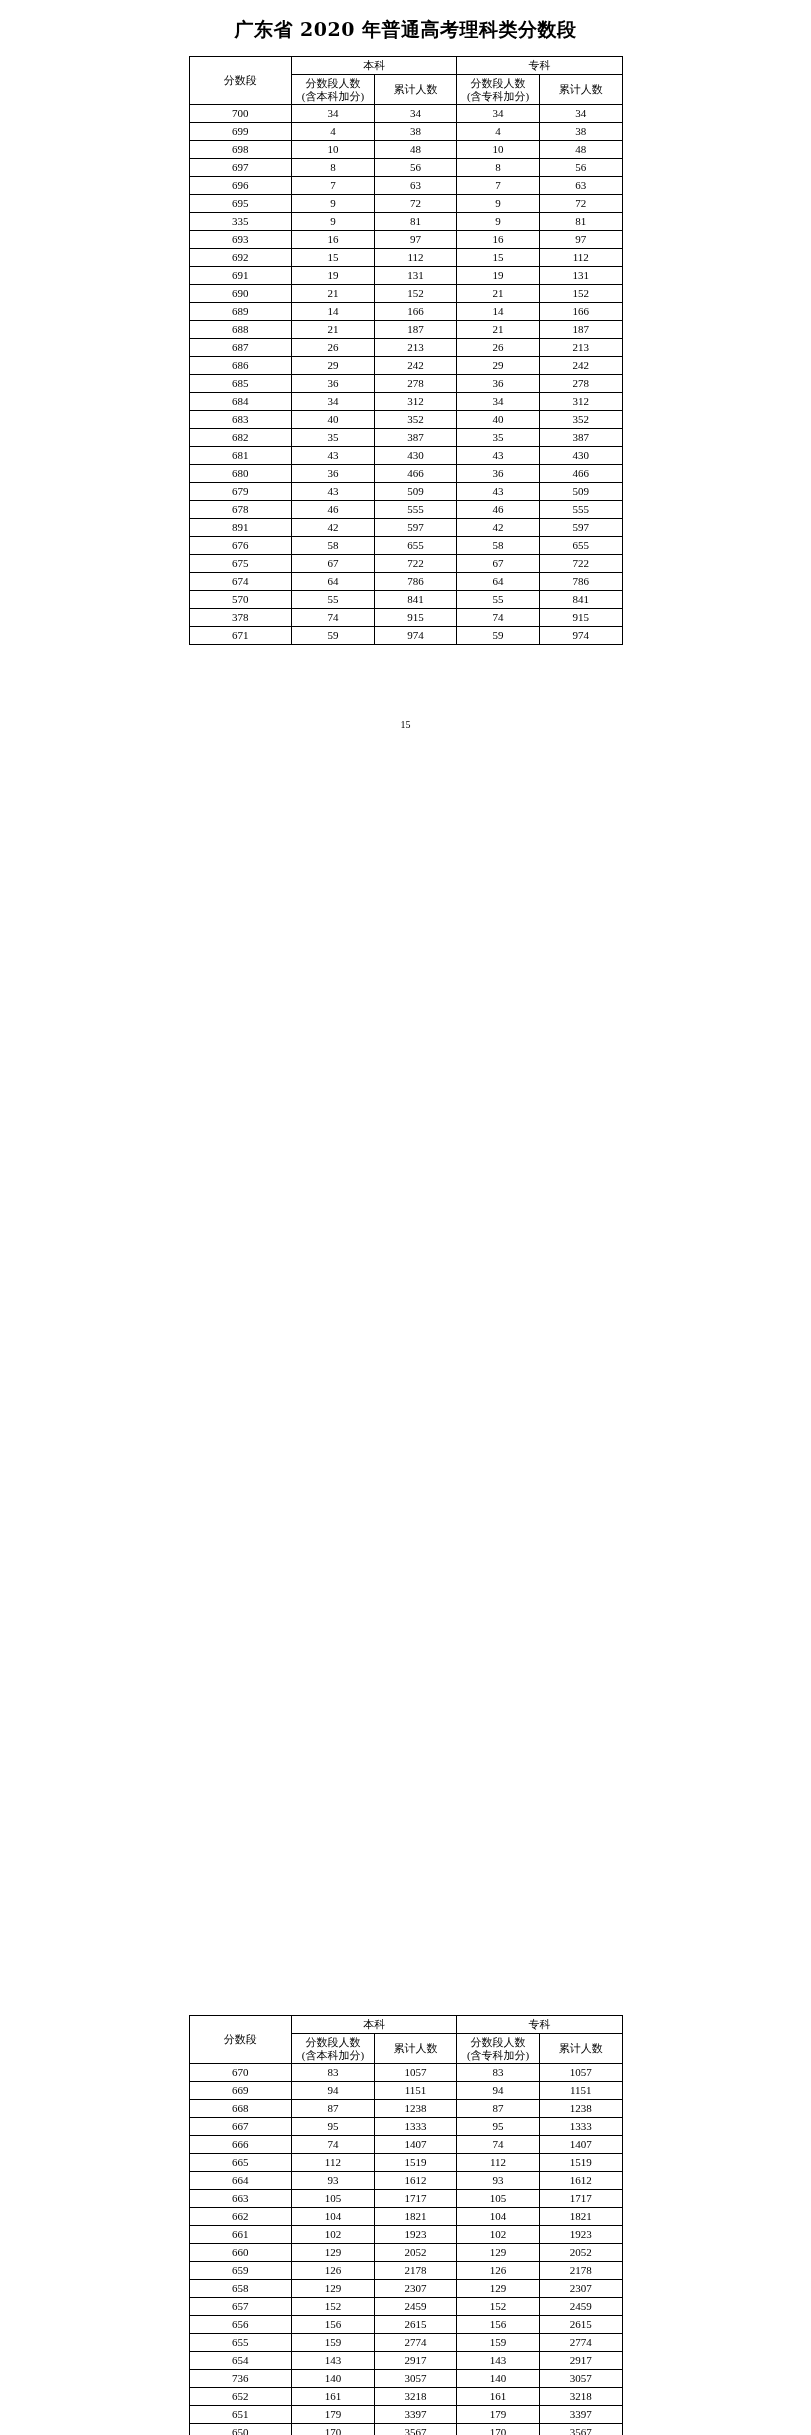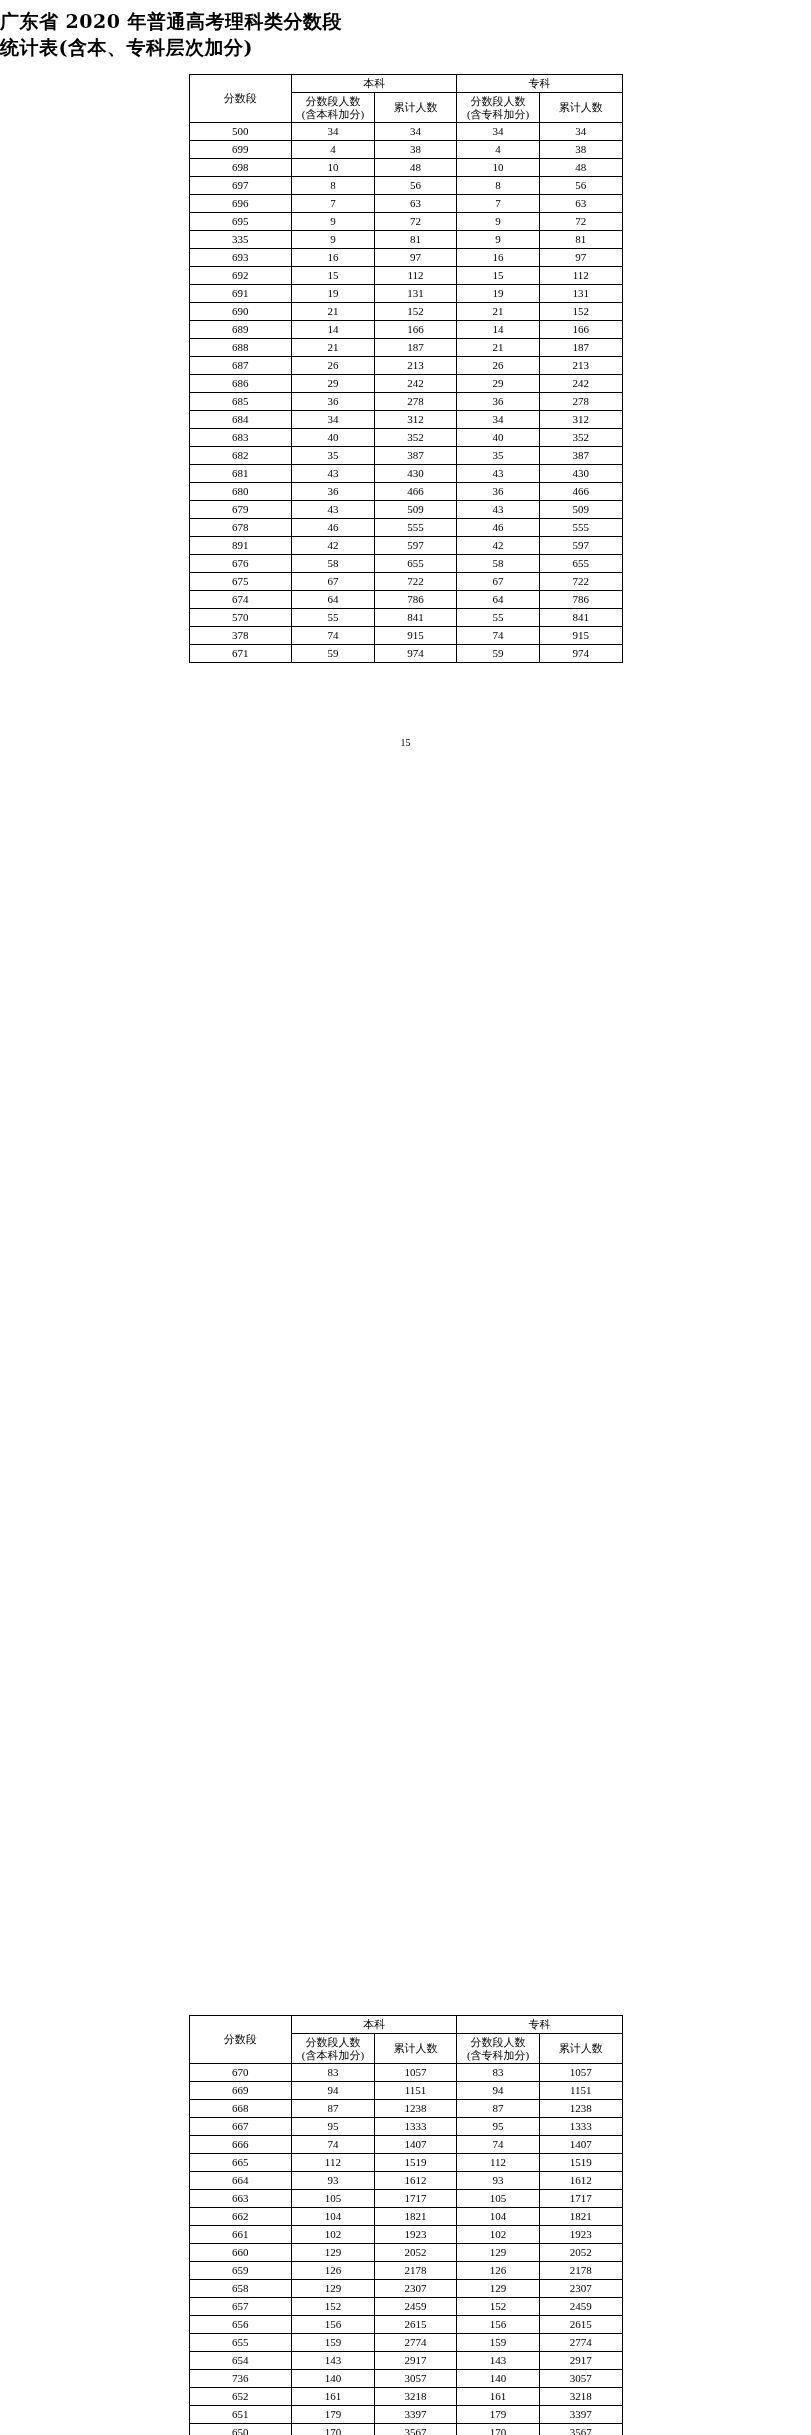--- a/index.html
+++ b/index.html
@@ -11,26 +11,27 @@
     width: 811px;
     font-family: "Liberation Serif", "DejaVu Serif", serif;
     color: #000000;
   }
   .page {
     width: 811px;
     box-sizing: border-box;
     position: relative;
   }
   .doc-title {
+    text-align: center;
     font-family: "DejaVu Serif", "Liberation Serif", serif;
     font-weight: bold;
     font-size: 19px;
     line-height: 26px;
     letter-spacing: 0.5px;
-    padding-top: 8px;
+    padding-top: 16px;
   }
   .doc-title .line2 {
     display: block;
   }
   .table-wrap {
     display: flex;
     justify-content: center;
     margin-top: 14px;
   }
   table.score-table {
@@ -77,21 +78,20 @@
   .page2 .table-wrap { margin-top: 0; }
   .spacer-top { height: 825px; }
 </style>
 </head>
 <body>
 
 <div class="page page1">
 
   <div class="doc-title">
     <span>广东省 2020 年普通高考理科类分数段</span>
-    <span class="line2">统计表(含本、专科层次加分)</span>
   </div>
 
   <div class="table-wrap">
     <table class="score-table">
       <thead>
         <tr class="group-head">
           <th class="col-seg" rowspan="2">分数段</th>
           <th class="col-num" colspan="2">本科</th>
           <th class="col-num" colspan="2">专科</th>
         </tr>
@@ -103,21 +103,21 @@
           <th class="col-cum">累计人数</th>
           <th class="col-num">
             <span class="two-line">分数段人数</span>
             <span class="two-line">(含专科加分)</span>
           </th>
           <th class="col-cum">累计人数</th>
         </tr>
       </thead>
       <tbody id="tbody-page-0">
           <tr>
-            <td>500</td>
+            <td>700</td>
             <td>34</td>
             <td>34</td>
             <td>34</td>
             <td>34</td>
           </tr>
           <tr>
             <td>699</td>
             <td>4</td>
             <td>38</td>
             <td>4</td>

